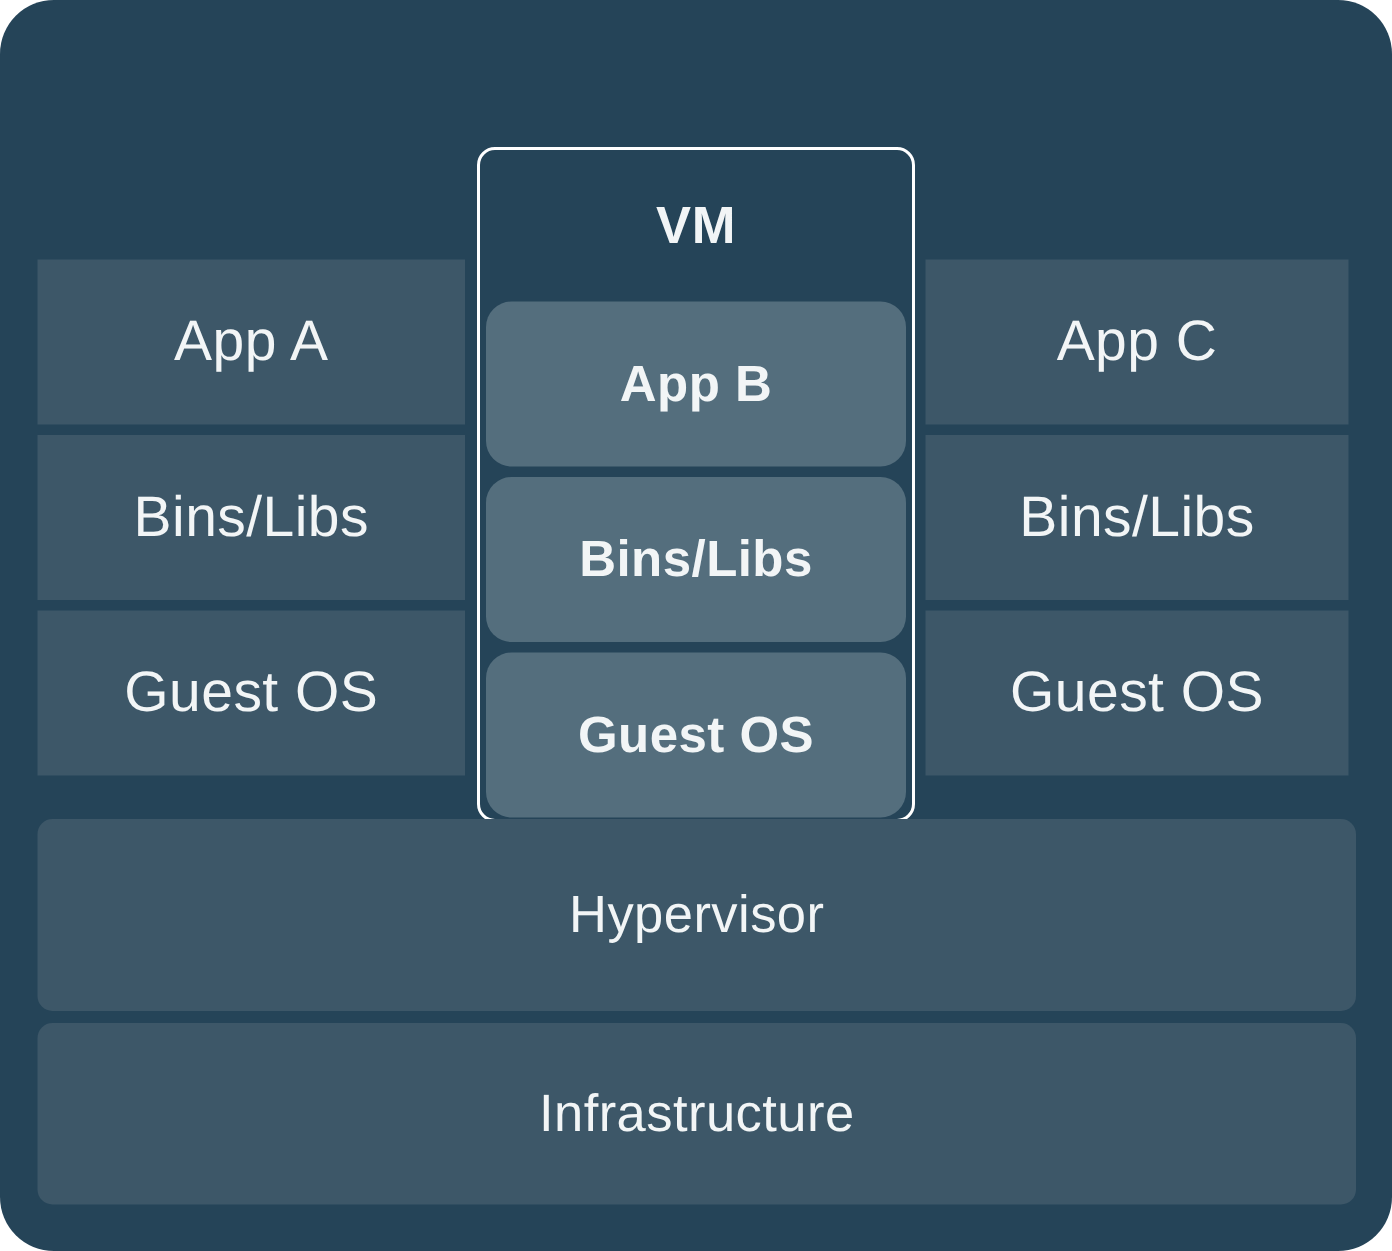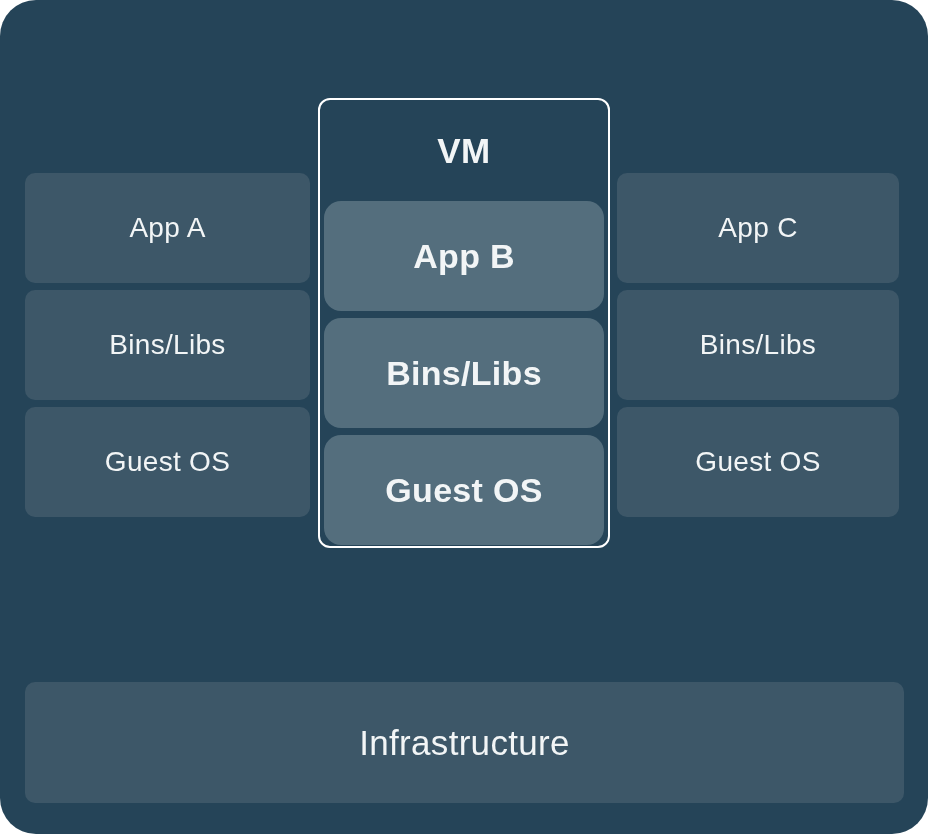--- a/index.html
+++ b/index.html
@@ -19,24 +19,24 @@
   .stage { position: relative; width: 928px; height: 834px; }
   .canvas {
     position: absolute; left: 0; top: 0;
     width: 928px; height: 834px;
     background: var(--canvas-bg);
     border-radius: 36px;
   }
   .cell {
     position: absolute;
     background: var(--box-bg);
-    border-radius: 10px;
+    border-radius: 0;
     display: flex; align-items: center; justify-content: center;
     color: var(--text);
-    font-size: 28px;
+    font-size: 38px;
     line-height: 1;
     letter-spacing: 0.3px;
   }
   
   .col-a { left: 25px; width: 285px; }
   
   .col-c { left: 617px; width: 282px; }
   .row-1 { top: 173px; height: 110px; }
   .row-2 { top: 290px; height: 110px; }
   .row-3 { top: 407px; height: 110px; }
@@ -101,16 +101,17 @@
       <div class="vm-header">VM</div>
       <div class="vm-cell vm-row-1">App B</div>
       <div class="vm-cell vm-row-2">Bins/Libs</div>
       <div class="vm-cell vm-row-3">Guest OS</div>
     </div>
 
     <div class="cell col-c row-1">App C</div>
     <div class="cell col-c row-2">Bins/Libs</div>
     <div class="cell col-c row-3">Guest OS</div>
 
+    <div class="layer layer-hypervisor">Hypervisor</div>
     <div class="layer layer-infrastructure">Infrastructure</div>
 
   </div>
 </div>
 
 </body></html>

